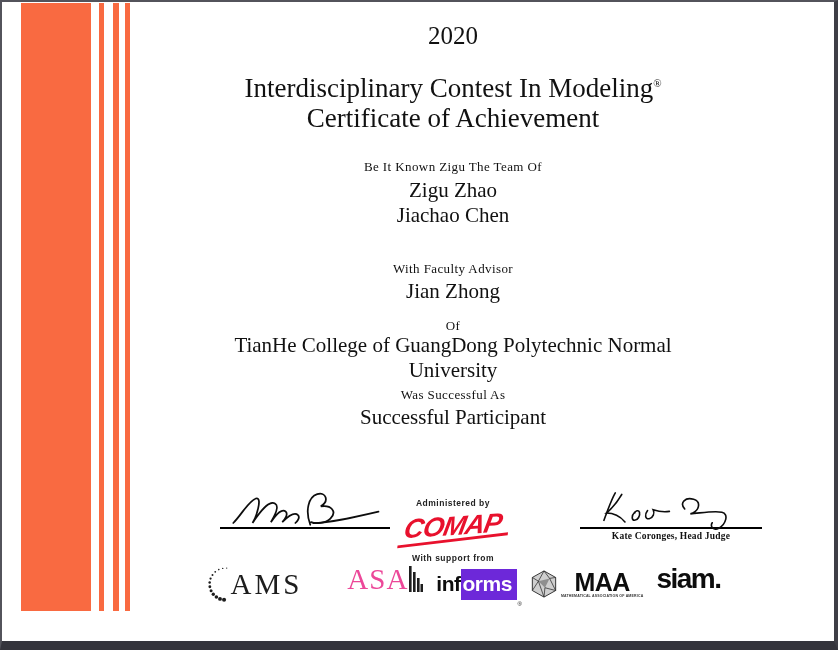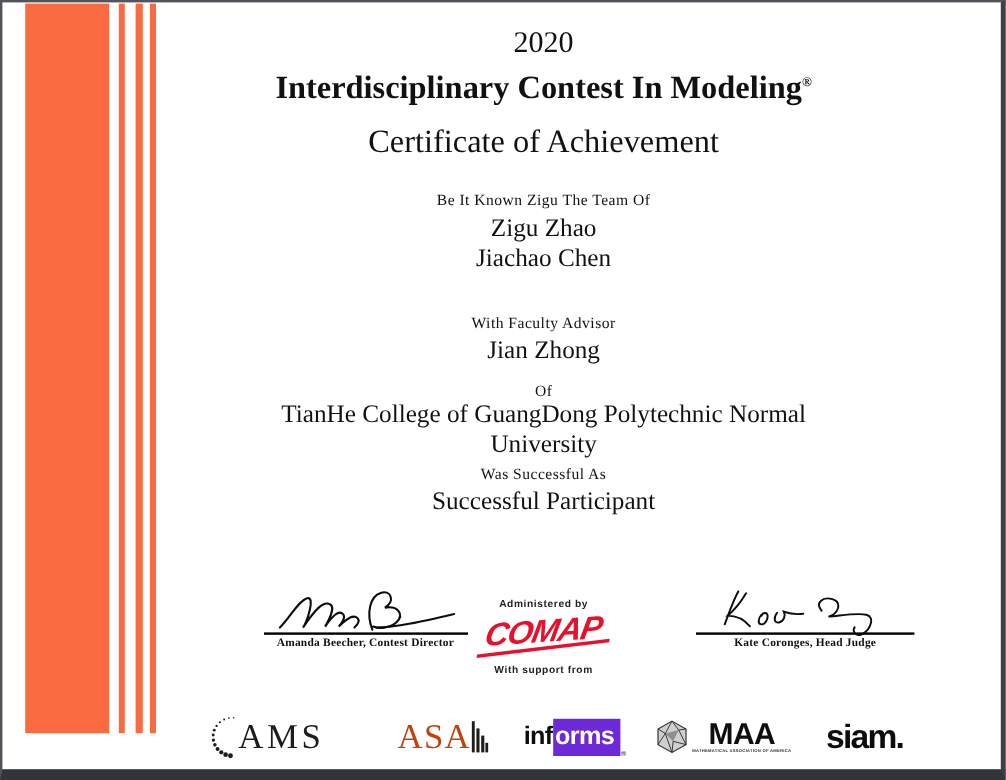--- a/index.html
+++ b/index.html
@@ -19,21 +19,21 @@
   
   .stripe { position: absolute; top: 1px; height: 608px; background: #F96A41; }
   .stripe-thick { left: 19px;  width: 70px; }
   .stripe-a     { left: 97px;  width: 5px;  }
   .stripe-b     { left: 111px; width: 6px;  }
   .stripe-c     { left: 123px; width: 5px;  }
   
   .content { position: absolute; left: 142px; top: 0; width: 618px; text-align: center; }
   .abs { position: absolute; left: 0; width: 100%; text-align: center; }
   .year      { top: 20px;  font-size: 25px; }
-  .title     { top: 56px;  font-size: 27px; font-weight: bold; }
+  .title     { top: 71px;  font-size: 27px; }
   .title sup { font-size: 11px; }
   .subtitle  { top: 101px; font-size: 27px; }
   .small-label { font-size: 13px; letter-spacing: 0.4px; }
   .team-intro    { top: 157px; }
   .team-names    { top: 176px; font-size: 21px; line-height: 24.5px; }
   .advisor-intro { top: 259px; }
   .advisor-name  { top: 277px; font-size: 21px; }
   .of-label      { top: 316px; }
   .institution   { top: 331px; font-size: 21px; line-height: 24.5px; }
   .institution span { display: inline-block; max-width: 500px; }
@@ -56,26 +56,26 @@
     display: inline-block; position: relative; margin-top: 3px; height: 32px;
     color: #E8112D; font: italic 900 27px "Liberation Sans", sans-serif;
     letter-spacing: -1px; transform: skewX(-14deg) rotate(-4deg);
   }
   .comap-logo::after {
     content: ""; position: absolute; left: -4px; right: -8px; bottom: 2px;
     height: 2.5px; background: #E8112D; transform: rotate(-3deg);
   }
   .support-label { margin-top: 10px; }
   
-  .sponsors { position: absolute; left: 148px; top: 591px; width: 620px; height: 42px;
-              display: flex; align-items: center; justify-content: center; gap: 29px; }
+  .sponsors { position: absolute; left: 148px; top: 561px; width: 620px; height: 42px;
+              display: flex; justify-content: center; gap: 13px; }
   .ams { display: flex; align-items: center; gap: 1px; }
   .ams-text { font-size: 29px; letter-spacing: 3px; color: #1d1d1d; }
   .asa { display: flex; align-items: flex-start; gap: 1px; }
-  .asa-text { font-size: 29px; letter-spacing: 1px; color: #c2410c; margin-left: 32px; }
+  .asa-text { font-size: 29px; letter-spacing: 1px; color: #ec4899; margin-left: 32px; }
   .informs { display: flex; align-items: center; position: relative;
              font-family: "Liberation Sans", sans-serif; font-weight: 900; font-size: 21px; }
   .informs-prefix { color: #0d0d0d; letter-spacing: -0.5px; }
   .informs-box { background: #6d28d9; color: #fff; padding: 3px 5px 4px 2px; letter-spacing: -0.5px; }
   .informs-mark { position: absolute; right: -5px; bottom: -2px; font-size: 6px; font-weight: 400; }
   .maa { display: flex; align-items: center; gap: 3px; font-family: "Liberation Sans", sans-serif; }
   .maa-col { display: flex; flex-direction: column; align-items: center; }
   .maa-text { font-weight: 900; font-size: 25px; line-height: 24px; letter-spacing: -0.5px; color: #0d0d0d; }
   .maa-caption { font-size: 3.5px; font-weight: 700; letter-spacing: 0.2px; color: #333; }
   .siam { font-family: "Liberation Sans", sans-serif; font-weight: 900; font-size: 28px;
@@ -118,21 +118,20 @@
 
   <div class="sig-block sig-left">
     <svg class="sig-svg" width="180" height="42" viewBox="0 0 180 48">
       <g fill="none" stroke="#0d0d0d" stroke-width="2" stroke-linecap="round">
         <path d="M8 40 C18 30 26 14 34 12 C42 10 34 34 30 40 C42 22 50 14 56 18 C61 21 54 34 51 39 C58 29 64 23 68 27 C71 30 67 36 64 39 C72 31 78 27 82 31 C85 34 81 38 79 40"></path>
         <path d="M96 42 C90 26 94 10 104 7 C114 4 118 15 108 21 C120 19 127 27 119 35 C113 41 101 41 97 39"></path>
         <path d="M100 40 C118 40 144 34 174 27"></path>
       </g>
     </svg>
     <div class="sig-line sig-line-left"></div>
-    <div class="sig-caption">Amanda Beecher, Contest Director</div>
   </div>
 
   <div class="comap-block">
     <div class="tiny-sans">Administered by</div>
     <div class="comap-logo">COMAP</div>
     <div class="tiny-sans support-label">With support from</div>
   </div>
 
   <div class="sig-block sig-right">
     <svg class="sig-svg" width="190" height="42" viewBox="0 0 190 52">

